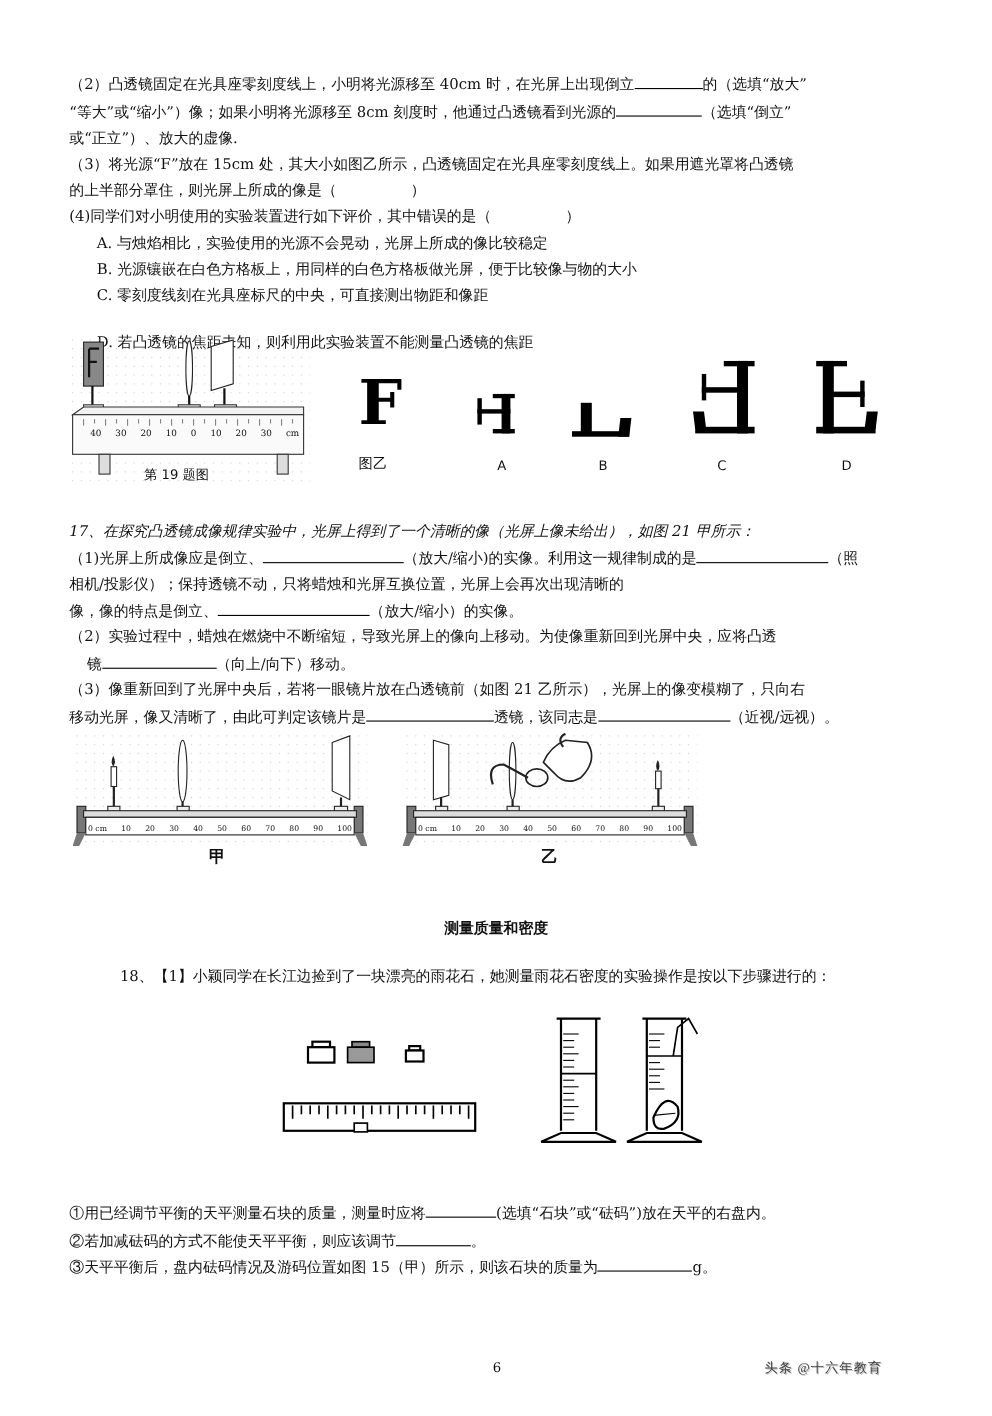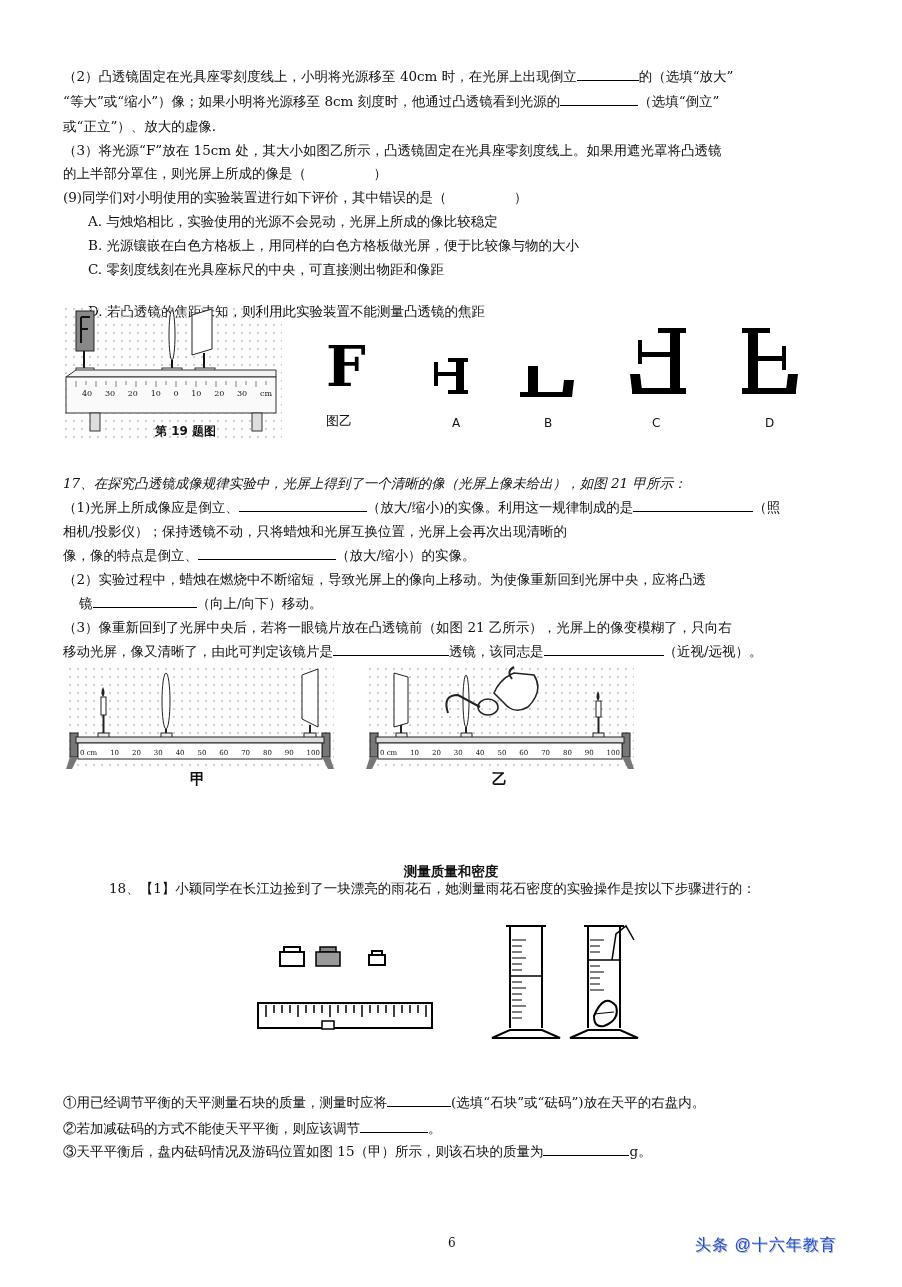--- a/index.html
+++ b/index.html
@@ -6,39 +6,39 @@
   body { width:902px; height:1287px; position:relative; overflow:hidden;
          font-family:"DejaVu Serif","Liberation Serif",serif; color:#111; font-size:13.5px; }
   .line { position:absolute; left:63px; white-space:nowrap; line-height:20px; }
   .ind { left:88px;text-align:right; }
   .blank { display:inline-block; border-bottom:1.3px solid #000; height:14px; vertical-align:baseline; }
   .fig { position:absolute; }
   .cap { position:absolute; font-size:12px; font-family:"DejaVu Sans","Liberation Sans",sans-serif; }
   .title { position:absolute; left:0; width:902px; text-align:center; font-weight:bold; font-size:13.5px;
            font-family:"DejaVu Sans","Liberation Sans",sans-serif; }
   .pagenum { position:absolute; left:448px; top:1236px; font-size:12px; }
-  .watermark { position:absolute; left:695px; top:1235px; font-size:16px; color:#1d4ed8;
-               font-family:Liberation Sans, sans-serif; letter-spacing:1px;
+  .watermark { position:absolute; left:695px; top:1235px; font-size:12px; color:#404040;
+               font-family:Liberation Serif, serif; letter-spacing:1px;
                text-shadow:1px 1px 0 #bbb; }
   .letter { position:absolute; font-family:"DejaVu Serif","Liberation Serif",serif; font-weight:bold; color:#000; line-height:1; }
   .dotbg { background-image:radial-gradient(#d0d0d0 0.8px, transparent 0.9px); background-size:8px 8px; }
 </style>
 </head>
 <body>
 
 <div class="line" style="top:66px;">
   <span>（2）凸透镜固定在光具座零刻度线上，小明将光源移至 40cm 时，在光屏上出现倒立</span><span class="blank" style="width:62px;"></span><span>的（选填“放大”</span>
 </div>
 <div class="line" style="top:91px;">
   <span>“等大”或“缩小”）像；如果小明将光源移至 8cm 刻度时，他通过凸透镜看到光源的</span><span class="blank" style="width:78px;"></span><span>（选填“倒立”</span>
 </div>
 <div class="line" style="top:116px;text-align:right;">或“正立”）、放大的虚像.</div>
 <div class="line" style="top:140px;">（3）将光源“F”放在 15cm 处，其大小如图乙所示，凸透镜固定在光具座零刻度线上。如果用遮光罩将凸透镜</div>
 <div class="line" style="top:163px;">的上半部分罩住，则光屏上所成的像是（　　　　　）</div>
-<div class="line" style="top:187px;">(9)同学们对小明使用的实验装置进行如下评价，其中错误的是（　　　　　）</div>
+<div class="line" style="top:187px;">(4)同学们对小明使用的实验装置进行如下评价，其中错误的是（　　　　　）</div>
 <div class="line ind" style="top:211px;">A. 与烛焰相比，实验使用的光源不会晃动，光屏上所成的像比较稳定</div>
 <div class="line ind" style="top:235px;">B. 光源镶嵌在白色方格板上，用同样的白色方格板做光屏，便于比较像与物的大小</div>
 <div class="line ind" style="top:259px;">C. 零刻度线刻在光具座标尺的中央，可直接测出物距和像距</div>
 <div class="line ind" style="top:285px;margin-top:16px;">D. 若凸透镜的焦距未知，则利用此实验装置不能测量凸透镜的焦距</div>
 
 <div class="fig dotbg" style="left:62px;top:305px;width:220px;height:135px;">
   <svg width="220" height="135" viewBox="0 0 220 135">
 
     <rect x="14" y="6" width="18" height="40" fill="#888" stroke="#222" stroke-width="1"></rect>
     <path d="M19 12 v26 M19 12 h9 M19 24 h7" stroke="#111" stroke-width="2" fill="none"></path>
@@ -86,21 +86,21 @@
     <span>40</span>
     <span>30</span>
     <span>20</span>
     <span>10</span>
     <span>0</span>
     <span>10</span>
     <span>20</span>
     <span>30</span>
     <span>cm</span>
   </div>
-  <div class="cap" style="left:93px;top:118px;font-weight:bold;">第 19 题图</div>
+  <div class="cap" style="left:69px;top:118px;font-weight:normal;">第 19 题图</div>
 </div>
 
 <div class="fig" style="left:320px;top:320px;width:500px;height:120px;">
   <div class="letter" style="left:6px;top:18px;font-size:56px;">F</div>
   <svg style="position:absolute;left:112px;top:38px;" width="40" height="40">
     <rect x="2" y="4" width="4" height="24" fill="#000"></rect>
       <rect x="2" y="14" width="30" height="4" fill="#000"></rect>
       <rect x="24" y="0" width="8" height="36" fill="#000"></rect>
       <rect x="16" y="0" width="20" height="4" fill="#000"></rect>
       <rect x="16" y="32" width="20" height="4" fill="#000"></rect>
@@ -222,21 +222,21 @@
       <span>50</span>
       <span>60</span>
       <span>70</span>
       <span>80</span>
       <span>90</span>
       <span>100</span>
   </div>
 </div>
 <div class="cap" style="left:492px;top:770px;font-size:15px;font-weight:bold;">乙</div>
 
-<div class="title" style="top:835px;margin-top:28px;">测量质量和密度</div>
+<div class="title" style="top:835px;">测量质量和密度</div>
 
 <div class="line" style="top:878px;margin-left:46px;">18、【1】小颖同学在长江边捡到了一块漂亮的雨花石，她测量雨花石密度的实验操作是按以下步骤进行的：</div>
 
 <div class="fig" style="left:252px;top:945px;width:185px;height:90px;">
   <svg width="185" height="90" viewBox="0 0 185 90">
     <rect x="32" y="2" width="16" height="5" fill="#fff" stroke="#000" stroke-width="2"></rect>
     <rect x="28" y="7" width="24" height="14" fill="#fff" stroke="#000" stroke-width="2"></rect>
     <rect x="68" y="2" width="16" height="5" fill="#888" stroke="#000" stroke-width="1.5"></rect>
     <rect x="64" y="7" width="24" height="14" fill="#999" stroke="#000" stroke-width="1.5"></rect>
     <rect x="120" y="6" width="10" height="4" fill="#fff" stroke="#000" stroke-width="2"></rect>

